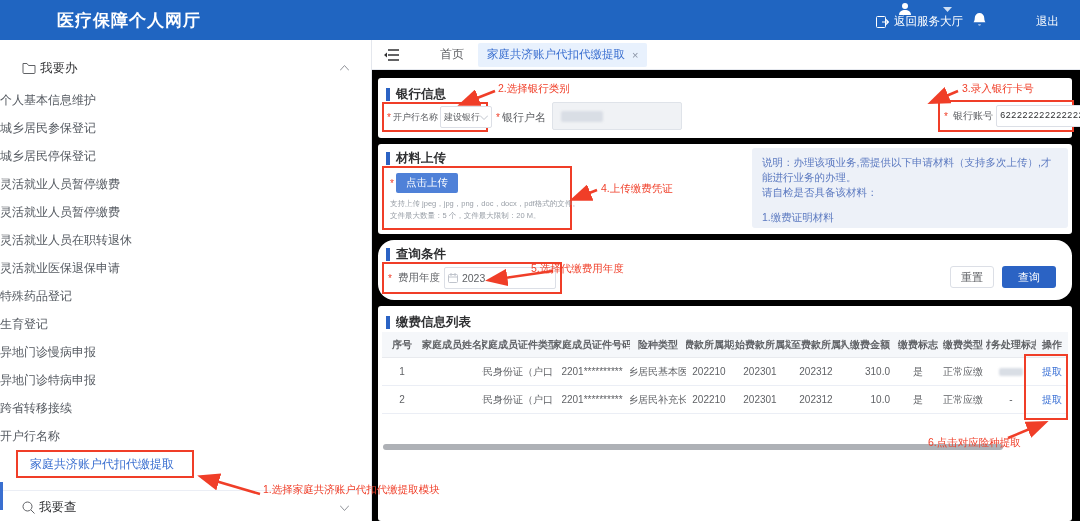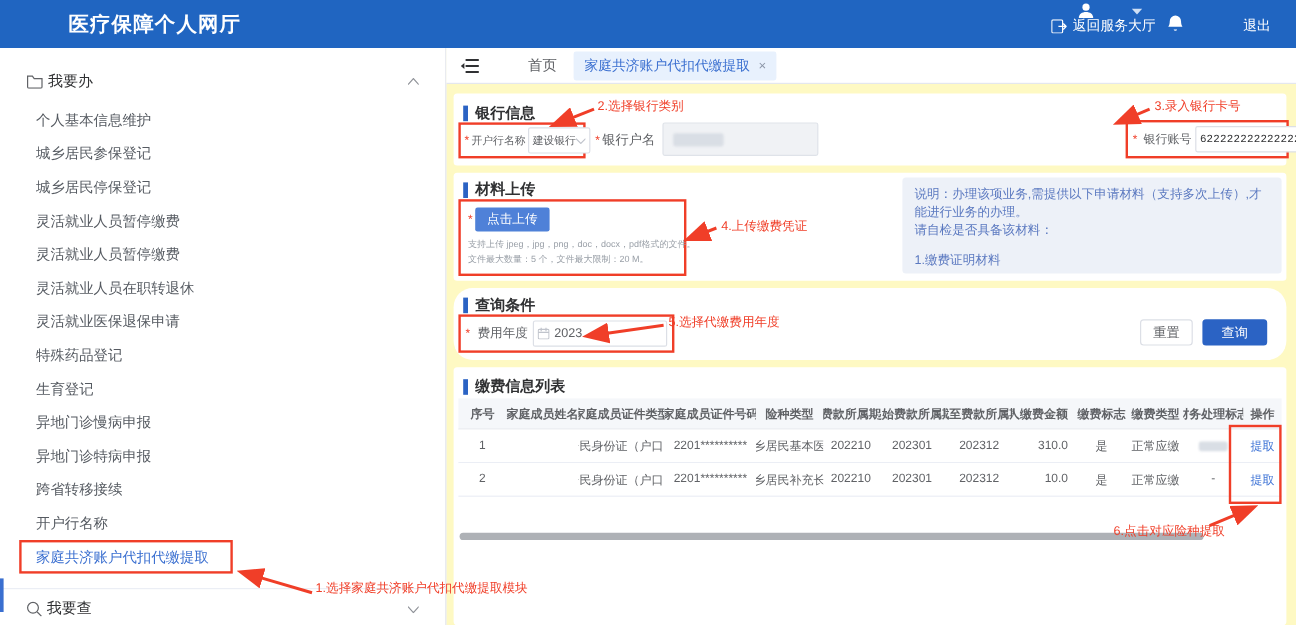--- a/index.html
+++ b/index.html
@@ -1,30 +1,30 @@
 <!DOCTYPE html>
 <html><head>
 <meta charset="utf-8">
 <style>
   * { margin:0; padding:0; box-sizing:border-box; }
   html,body { width:1080px; height:521px; overflow:hidden;
     font-family:"Liberation Sans","DejaVu Sans",sans-serif; background:#f0f2f5; }
   .abs { position:absolute; }
-  #stage { position:relative; width:1080px; height:521px; background:#fef9c3; }
+  #stage { position:relative; width:1080px; height:521px; background:#000000; }
 
   
   #hdr { left:0; top:0; width:1080px; height:40px; background:#2065c1; color:#fff; }
   #hdr .title { left:57px; top:9px; font-size:17px; font-weight:bold; letter-spacing:1px; }
   .hdr-item { color:#fff; font-size:11.5px; display:flex; align-items:center; gap:5px; cursor:pointer; }
 
   
   #side { left:0; top:40px; width:372px; height:481px; background:#fff; border-right:1px solid #e4e7ed; }
   .grp { display:flex; align-items:center; gap:4px; padding:0 22px; height:36px; font-size:12.5px; color:#303133; cursor:pointer; }
   .grp .gl { flex:1; }
-  .mitem { height:28px; line-height:28px; padding-left:30px; font-size:12px; color:#555a61; cursor:pointer; white-space:nowrap; }
+  .mitem { height:28px; line-height:28px; font-size:12px; color:#555a61; cursor:pointer; white-space:nowrap; }
   .mitem.active { color:#3a6fd0; border:2px solid #f03e28; width:178px; margin-left:16px; padding-left:12px; line-height:24px; }
   #active-bar { left:0; top:482px; width:3px; height:28px; background:#3a6fd0; }
 
   
   #tabbar { left:372px; top:40px; width:708px; height:30px; background:#fff; border-bottom:1px solid #e4e7ed; display:flex; align-items:center; }
   #crumb-home { font-size:12px; color:#606266; margin-left:40px; cursor:pointer; }
   #tab-active { margin-left:14px; height:24px; background:#e8f1fd; border-radius:2px; display:flex; align-items:center; padding:0 9px; gap:7px; cursor:pointer; }
   #tab-active .t { font-size:11.5px; color:#3a6fd0; }
   #tab-active .x { font-size:11px; color:#8a94a6; cursor:pointer; }
 
@@ -322,21 +322,21 @@
     </div>
 
     <div id="hscroll" class="abs"></div>
     <div id="tbl-redbox" class="abs"></div>
   </div>
 
   <div class="ann" style="left:263px; top:483px;">1.选择家庭共济账户代扣代缴提取模块</div>
   <div class="ann" style="left:498px; top:82px;">2.选择银行类别</div>
   <div class="ann" style="left:962px; top:82px;">3.录入银行卡号</div>
   <div class="ann" style="left:601px; top:182px;">4.上传缴费凭证</div>
-  <div class="ann" style="left:557px; top:262px;">5.选择代缴费用年度</div>
+  <div class="ann" style="left:531px; top:262px;">5.选择代缴费用年度</div>
   <div class="ann" style="left:928px; top:436px;">6.点击对应险种提取</div>
 
   <svg id="arrows" class="abs">
     <defs>
       <marker id="ah" markerWidth="9" markerHeight="7" refX="7" refY="3.5" orient="auto">
         <path d="M0 0L9 3.5 0 7z" fill="#f03e28"></path>
       </marker>
     </defs>
     <line x1="260" y1="494" x2="202" y2="477" stroke="#f03e28" stroke-width="2.5" marker-end="url(#ah)"></line>
     <line x1="495" y1="91" x2="462" y2="104" stroke="#f03e28" stroke-width="2.5" marker-end="url(#ah)"></line>

